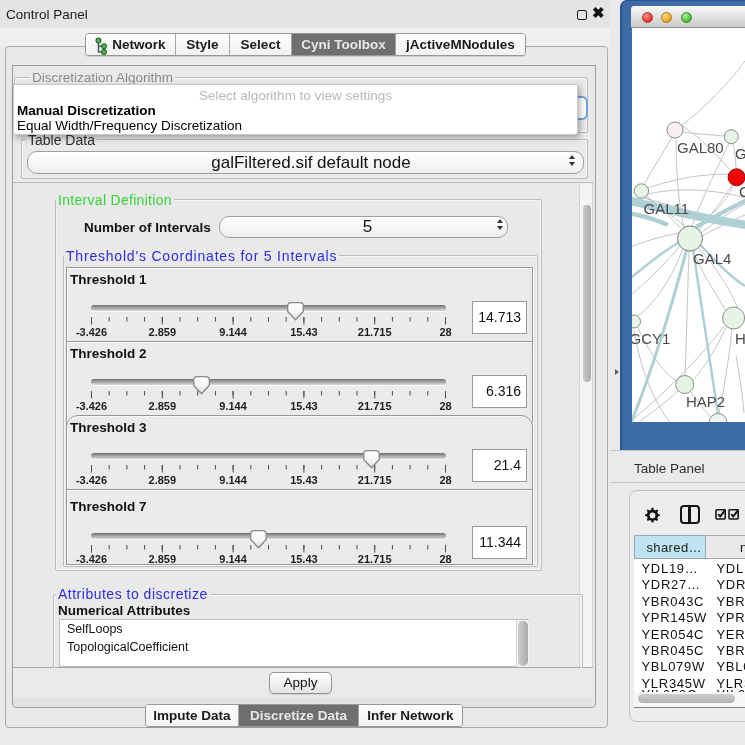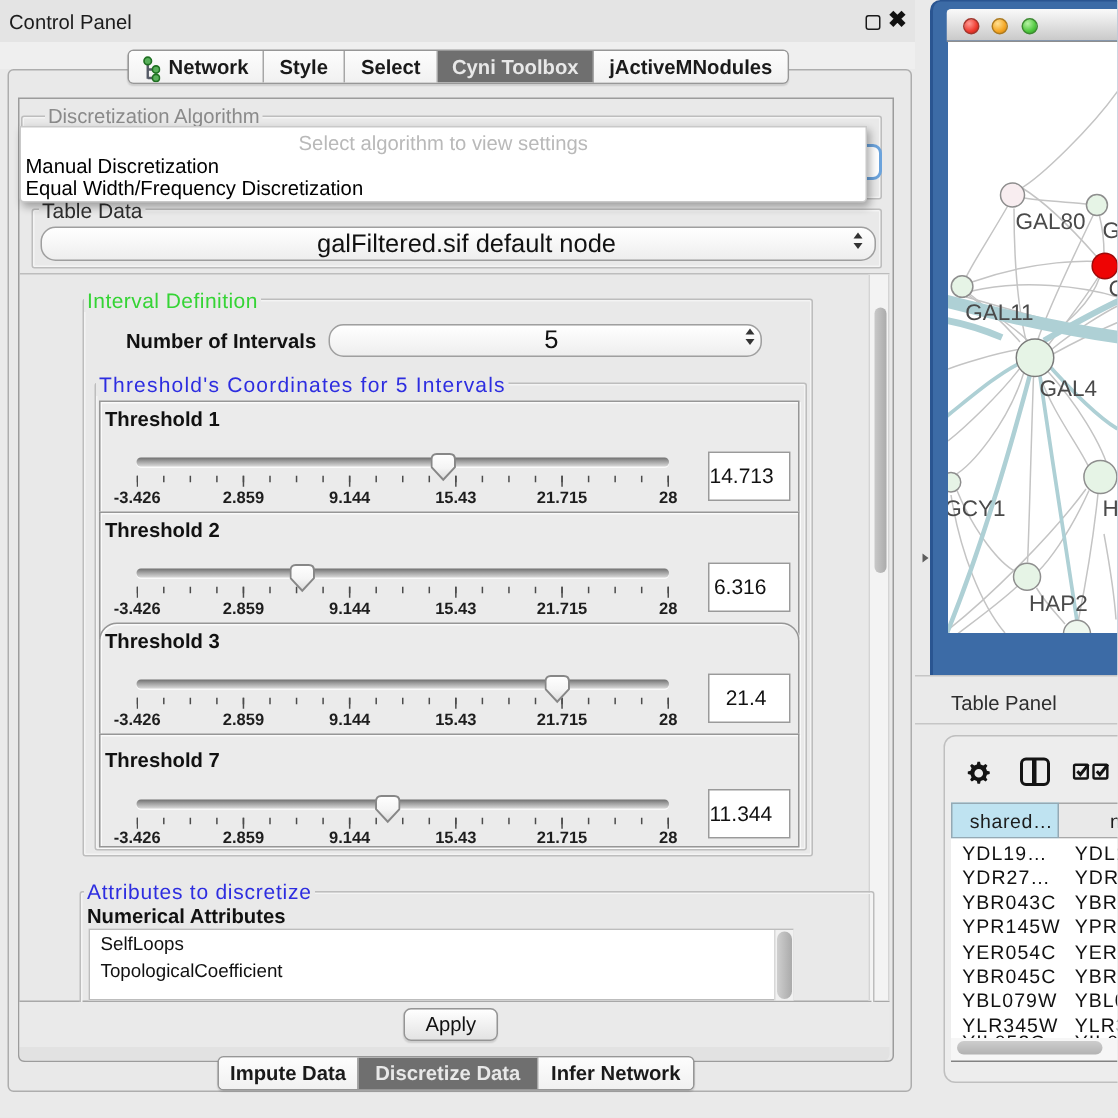--- a/index.html
+++ b/index.html
@@ -36,26 +36,26 @@
 .stepper { position:absolute; width:12px; }
 .stepper .up { width:0;height:0;border-left:3.5px solid transparent;border-right:3.5px solid transparent;border-bottom:4.5px solid #333; margin:0 auto 2.5px; }
 .stepper .dn { width:0;height:0;border-left:3.5px solid transparent;border-right:3.5px solid transparent;border-top:4.5px solid #333; margin:0 auto; }
 
 
 .tbox { position:absolute; left:66px; width:467px; height:85px; border:1px solid #969696; box-shadow:inset 1px 1px 0 #fafafa, 1px 1px 0 rgba(255,255,255,.7); background:#ebebeb; }
 .tbox .lbl { position:absolute; left:3px; top:4px; font-size:13.5px; font-weight:bold; color:#111; }
 .track { position:absolute; left:24px; top:37px; width:355px; height:6px; border-radius:3px; background:linear-gradient(#6f6f6f,#9c9c9c 40%,#d9d9d9); box-shadow:0 1px 0 rgba(255,255,255,.8); }
 .tlab { position:absolute; top:58px; font-size:11px; font-weight:bold; color:#1d1d1d; transform:translateX(-50%); }
 .thumb { position:absolute; top:34px; }
-.vfield { position:absolute; left:405px; top:33px; width:55px; height:33px; background:#fff; border:1px solid #9a9a9a; font-size:14px; color:#111; text-align:right; line-height:31px; padding-right:15px; }
+.vfield { position:absolute; left:405px; top:33px; width:55px; height:33px; background:#fff; border:1px solid #9a9a9a; font-size:14px; color:#111; text-align:right; line-height:31px; padding-right:5px; }
 
 
 #popup { left:13px; top:84px; width:565px; height:50.5px; background:#fff; border:1px solid #c9c9c9; border-radius:0 0 3px 3px; box-shadow:2px 3px 6px rgba(0,0,0,.32); z-index:30; font-size:13.5px; }
 #popup .r1 { position:absolute; left:0; right:0; top:3px; text-align:center; color:#b9b9b9; }
-#popup .r2 { position:absolute; left:3px; top:18px; font-weight:normal; color:#000; }
+#popup .r2 { position:absolute; left:3px; top:18px; font-weight:bold; color:#000; }
 #popup .r3 { position:absolute; left:3px; top:33px; color:#000; }
 
 
 #numlist { left:59px; top:619px; width:470px; height:48px; background:#fff; border:1px solid #bdbdbd; font-size:12.5px; color:#111; overflow:hidden; }
 #numlist div { padding:2px 0 1.5px 7px; }
 #listscroll { left:516px; top:620px; width:13px; height:47px; background:#f1f1f1; border-left:1px solid #d8d8d8; }
 #listthumb { left:518px; top:621px; width:9.5px; height:45px; background:linear-gradient(90deg,#cfcfcf,#aaaaaa); border-radius:5px; }
 
 
 .macbtn { background:linear-gradient(#ffffff,#e3e3e3); border:1px solid #959595; border-radius:5px; font-size:13.5px; color:#111; text-align:center; box-shadow:0 1px 1px rgba(0,0,0,.12); }

